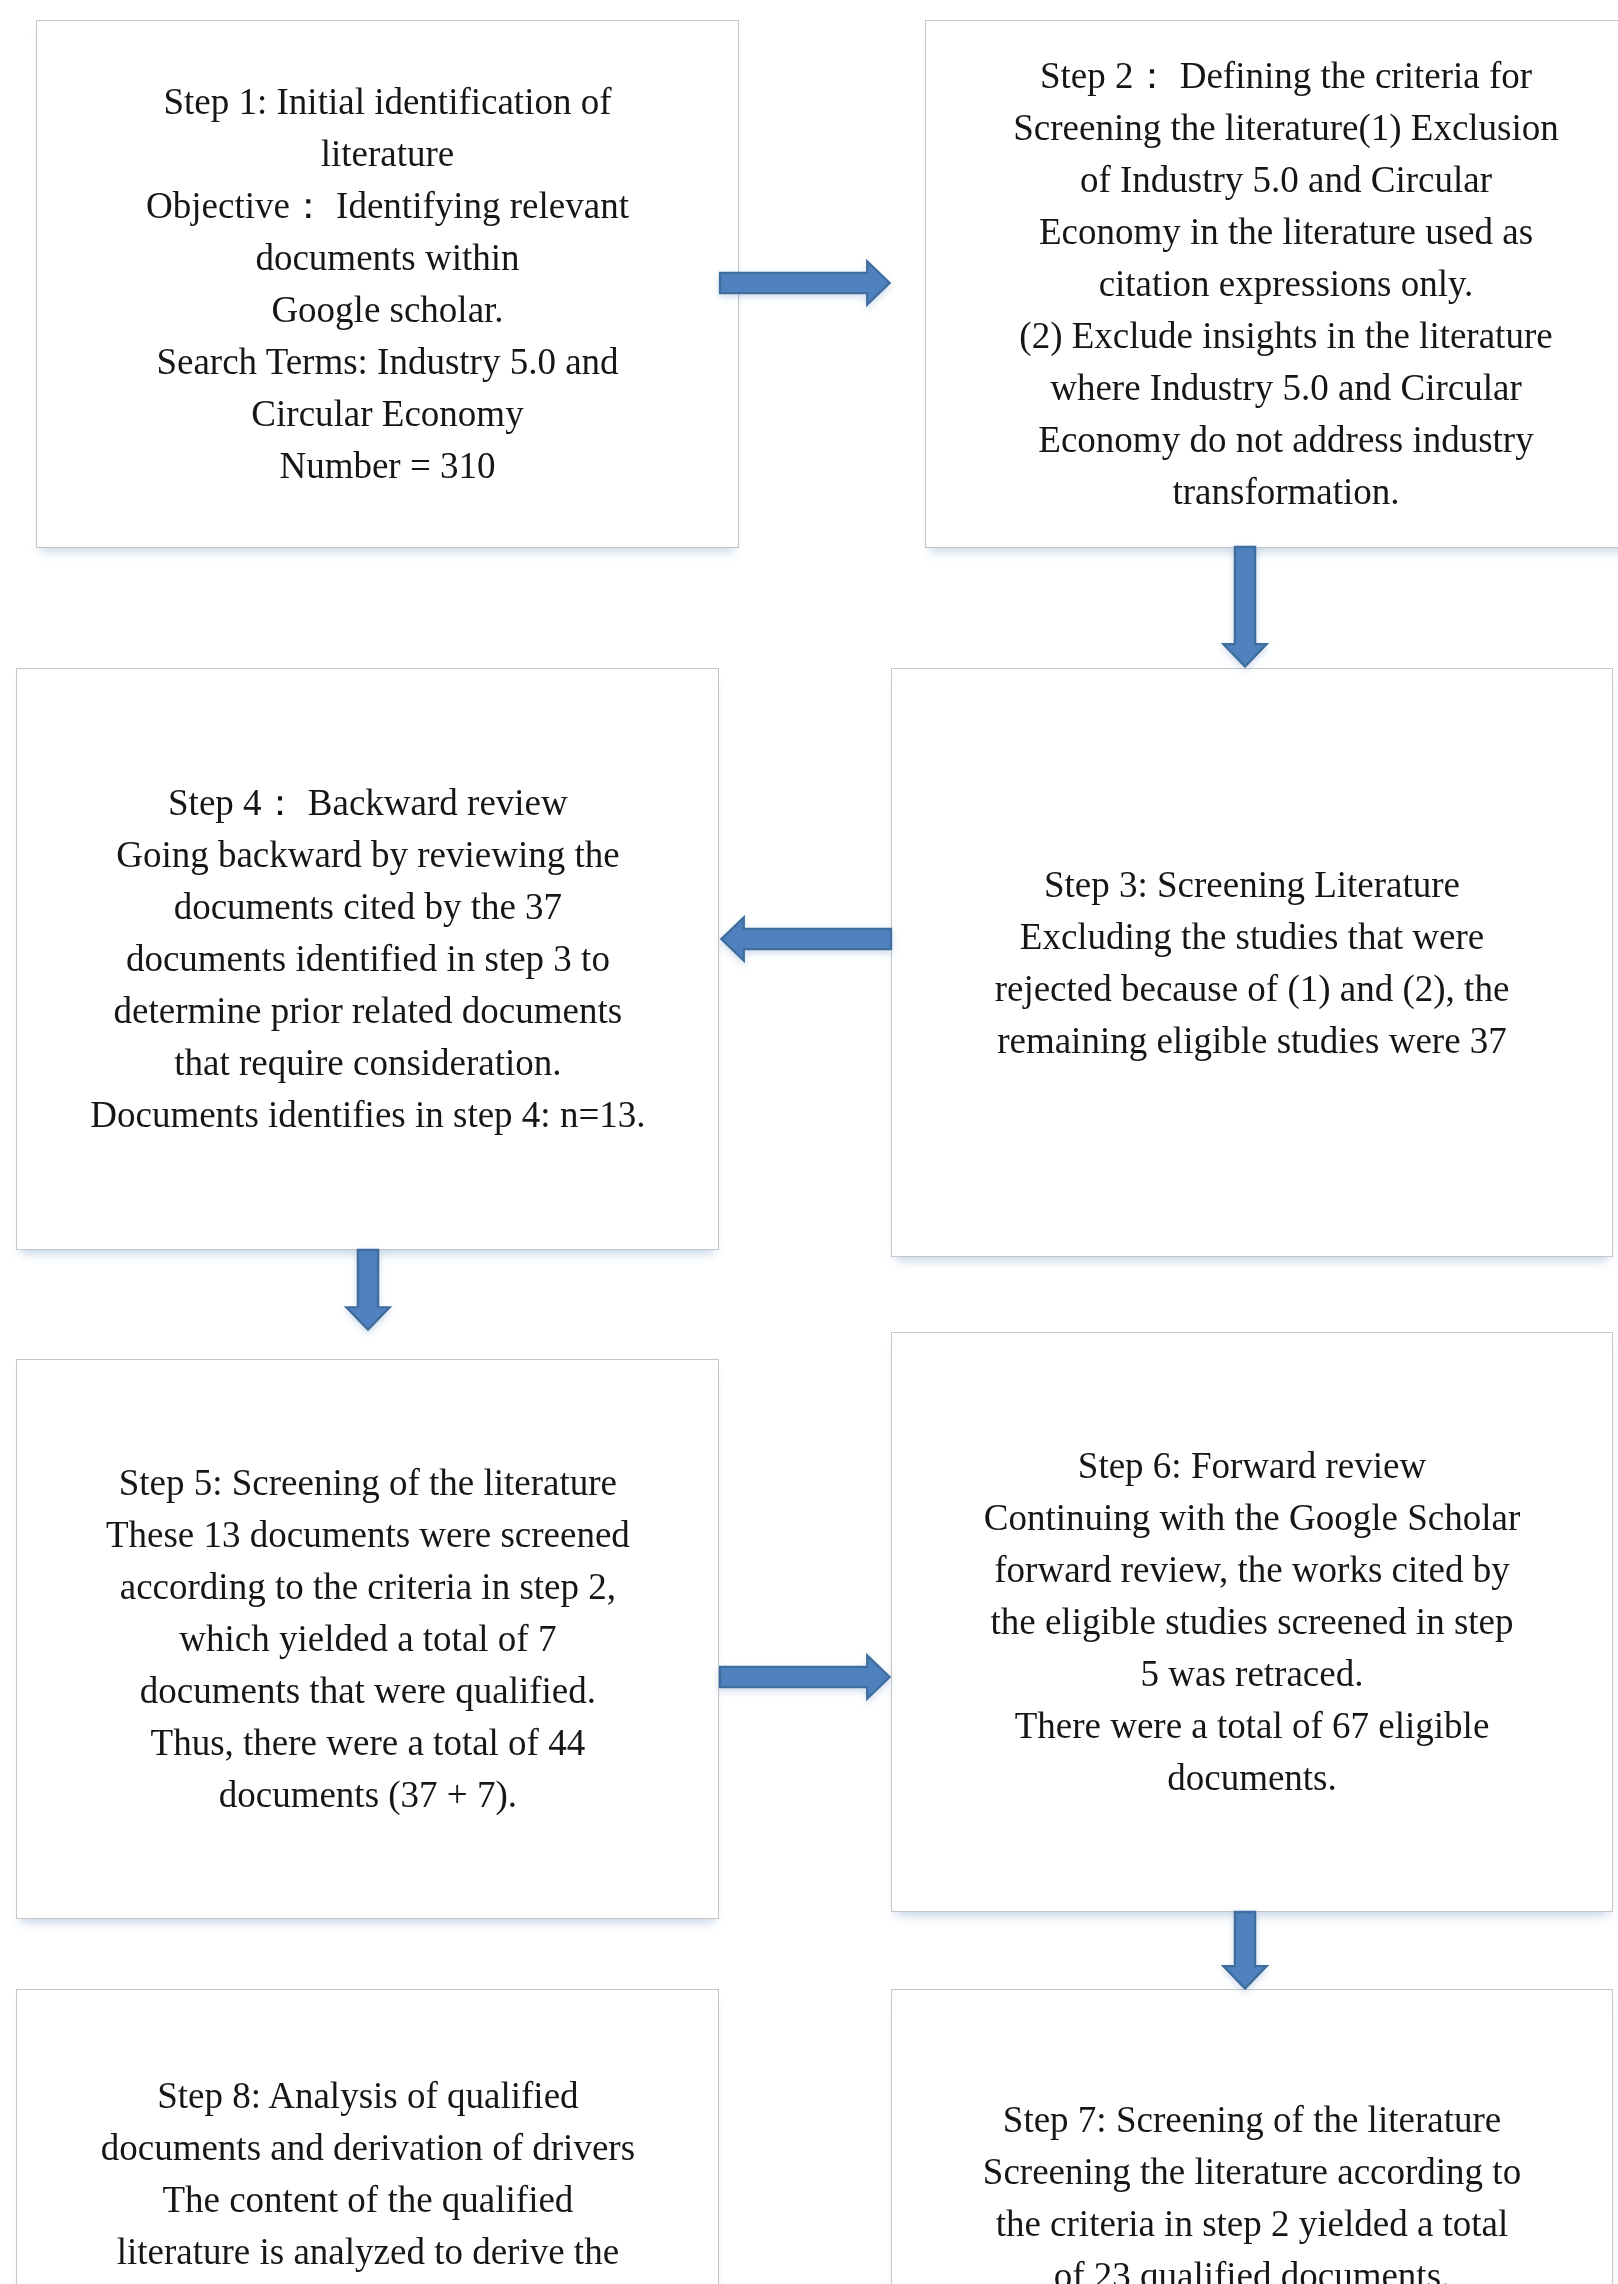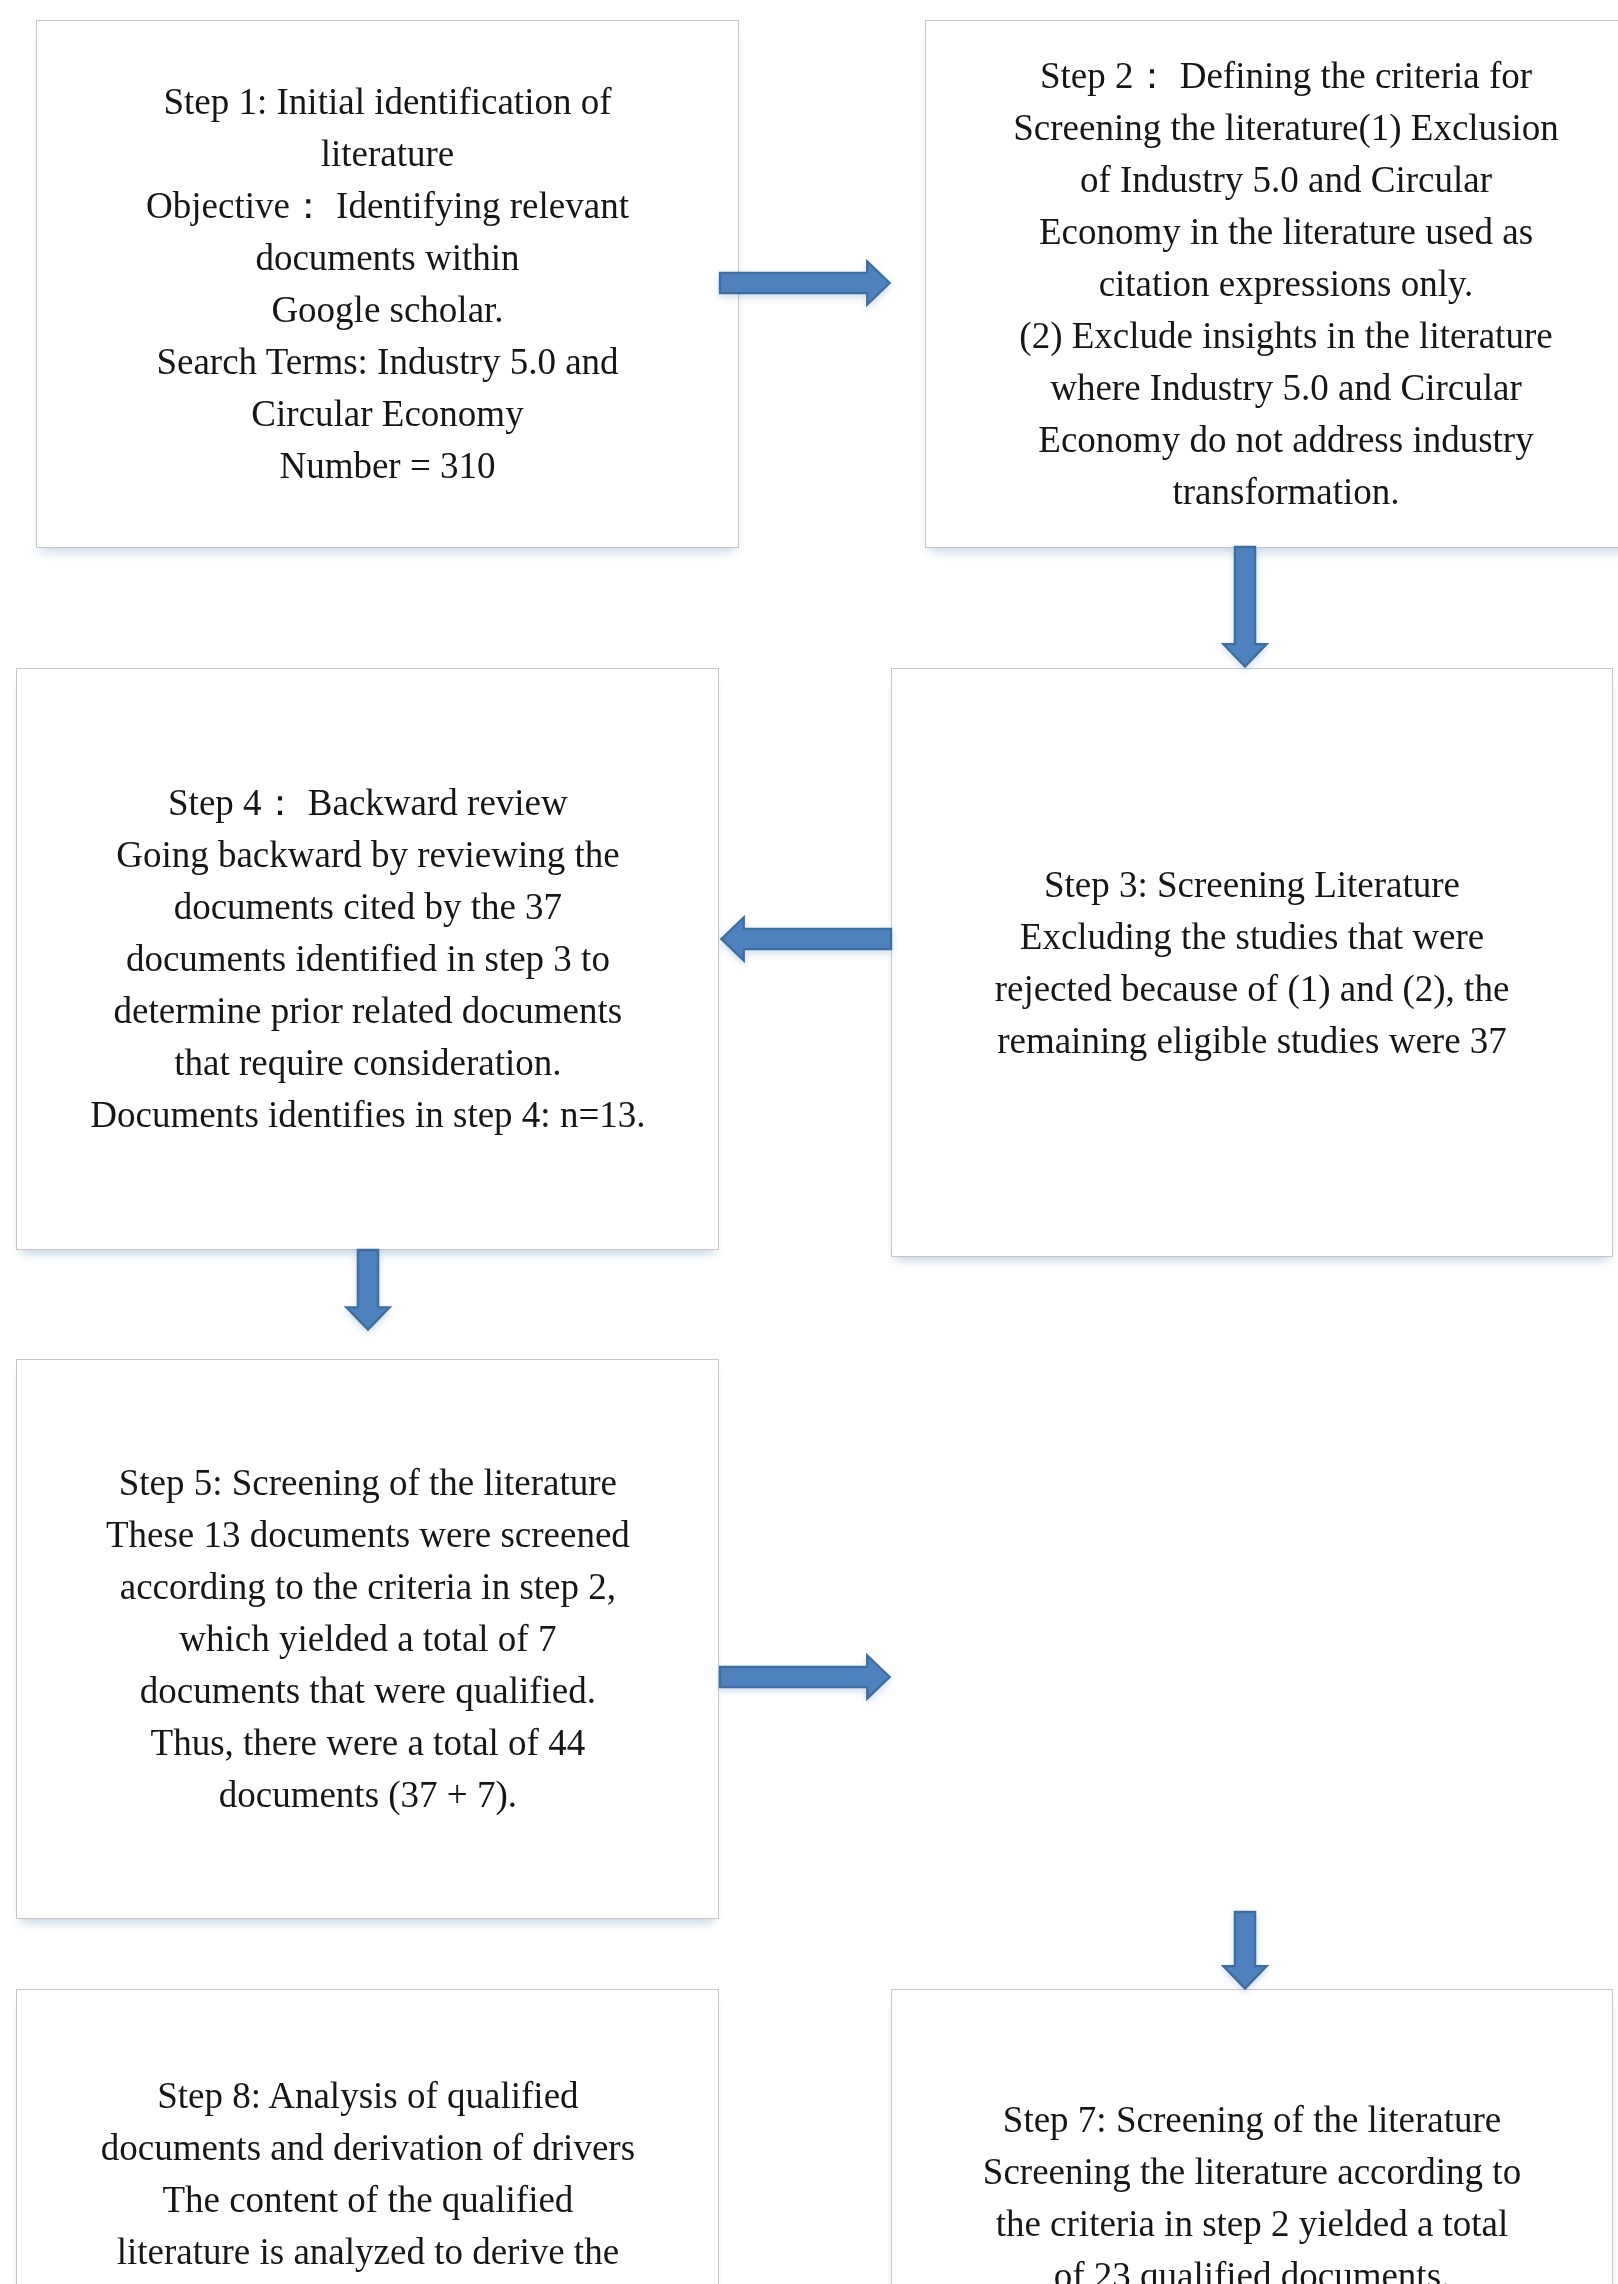--- a/index.html
+++ b/index.html
@@ -95,20 +95,29 @@
   <div class="box" style="left:16.4px; top:1332px; width:703px; height:560px;margin-top:27px;">
     <div class="box-text">Step 5: Screening of the literature
 These 13 documents were screened
 according to the criteria in step 2,
 which yielded a total of 7
 documents that were qualified.
 Thus, there were a total of 44
 documents (37 + 7).</div>
   </div>
 
+  <div class="box" style="left:891px; top:1332px; width:722px; height:580px;">
+    <div class="box-text">Step 6: Forward review
+Continuing with the Google Scholar
+forward review, the works cited by
+the eligible studies screened in step
+5 was retraced.
+There were a total of 67 eligible
+documents.</div>
+  </div>
 
   <div class="box" style="left:16.4px; top:1989px; width:703px; height:525px;">
     <div class="box-text">Step 8: Analysis of qualified
 documents and derivation of drivers
 The content of the qualified
 literature is analyzed to derive the
 drivers of Industry 5.0 to drive the
 transformation of the circular
 economy.</div>
   </div>

